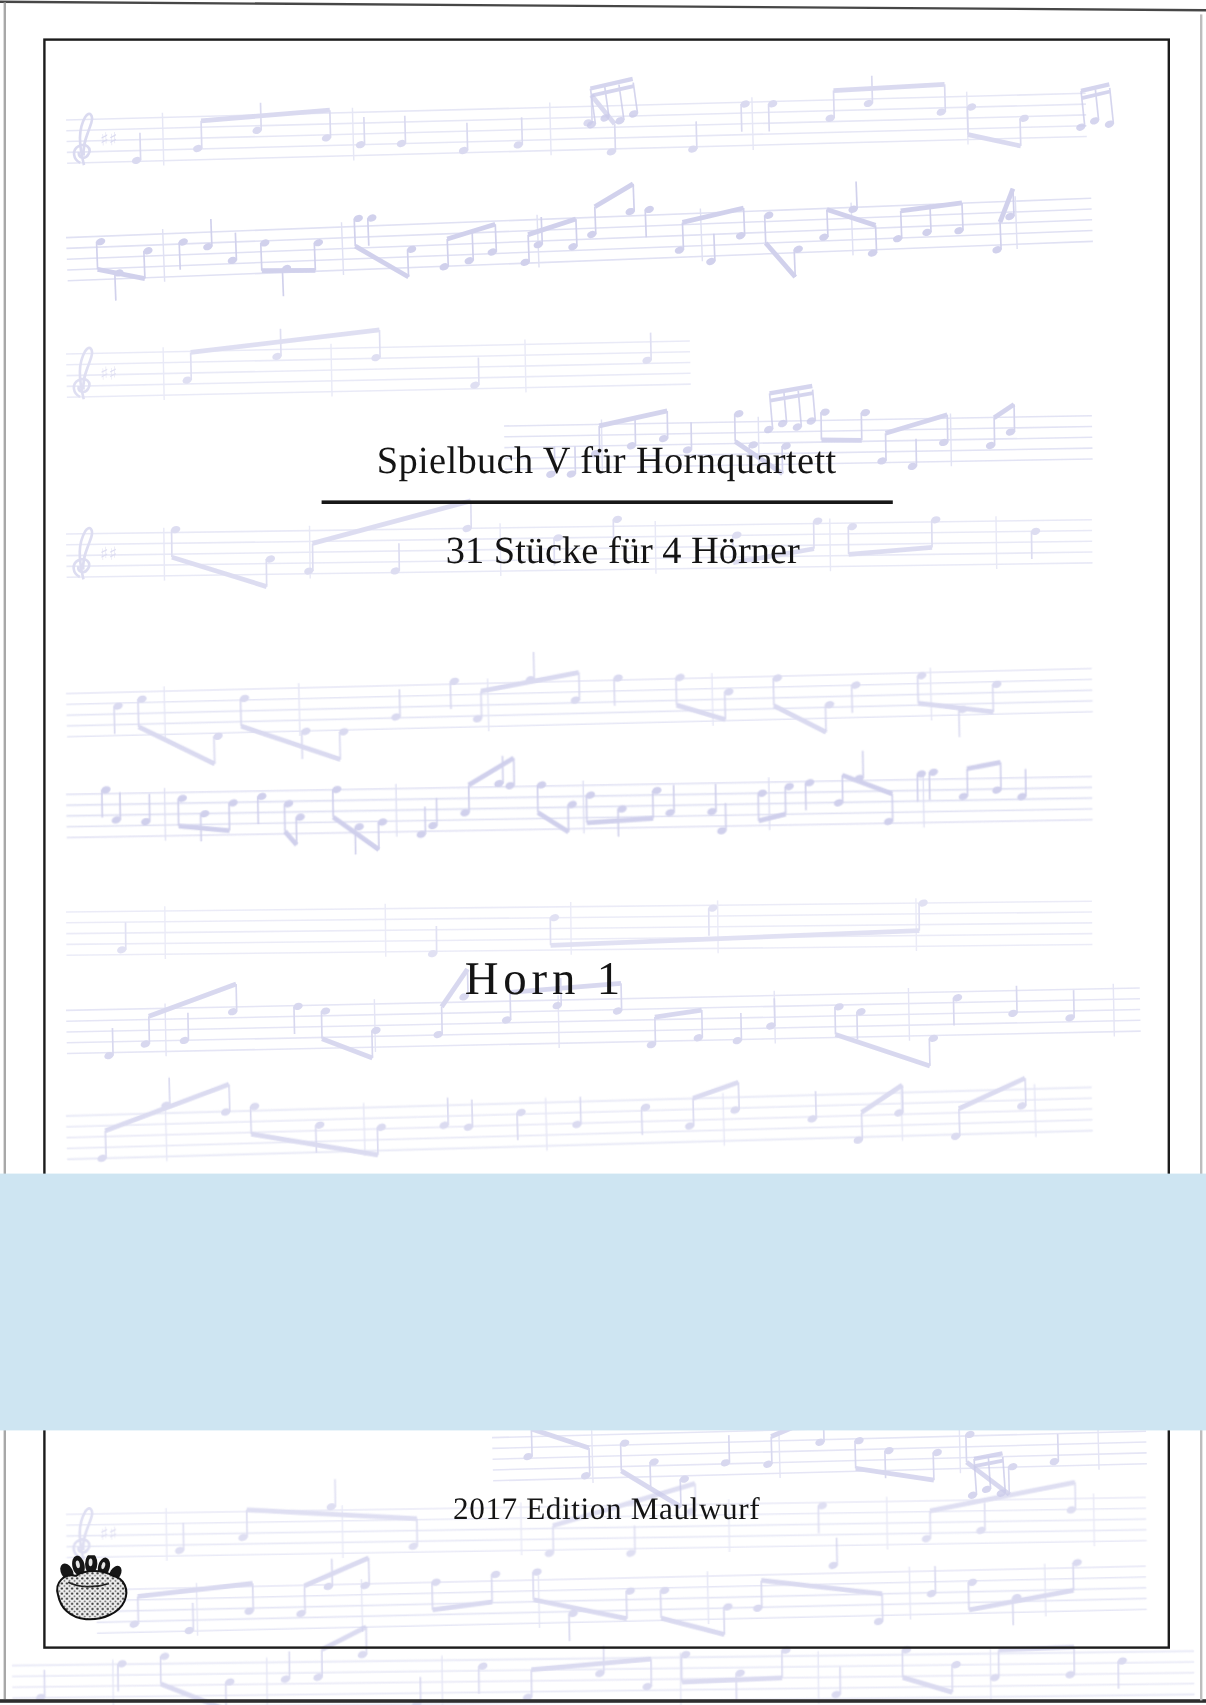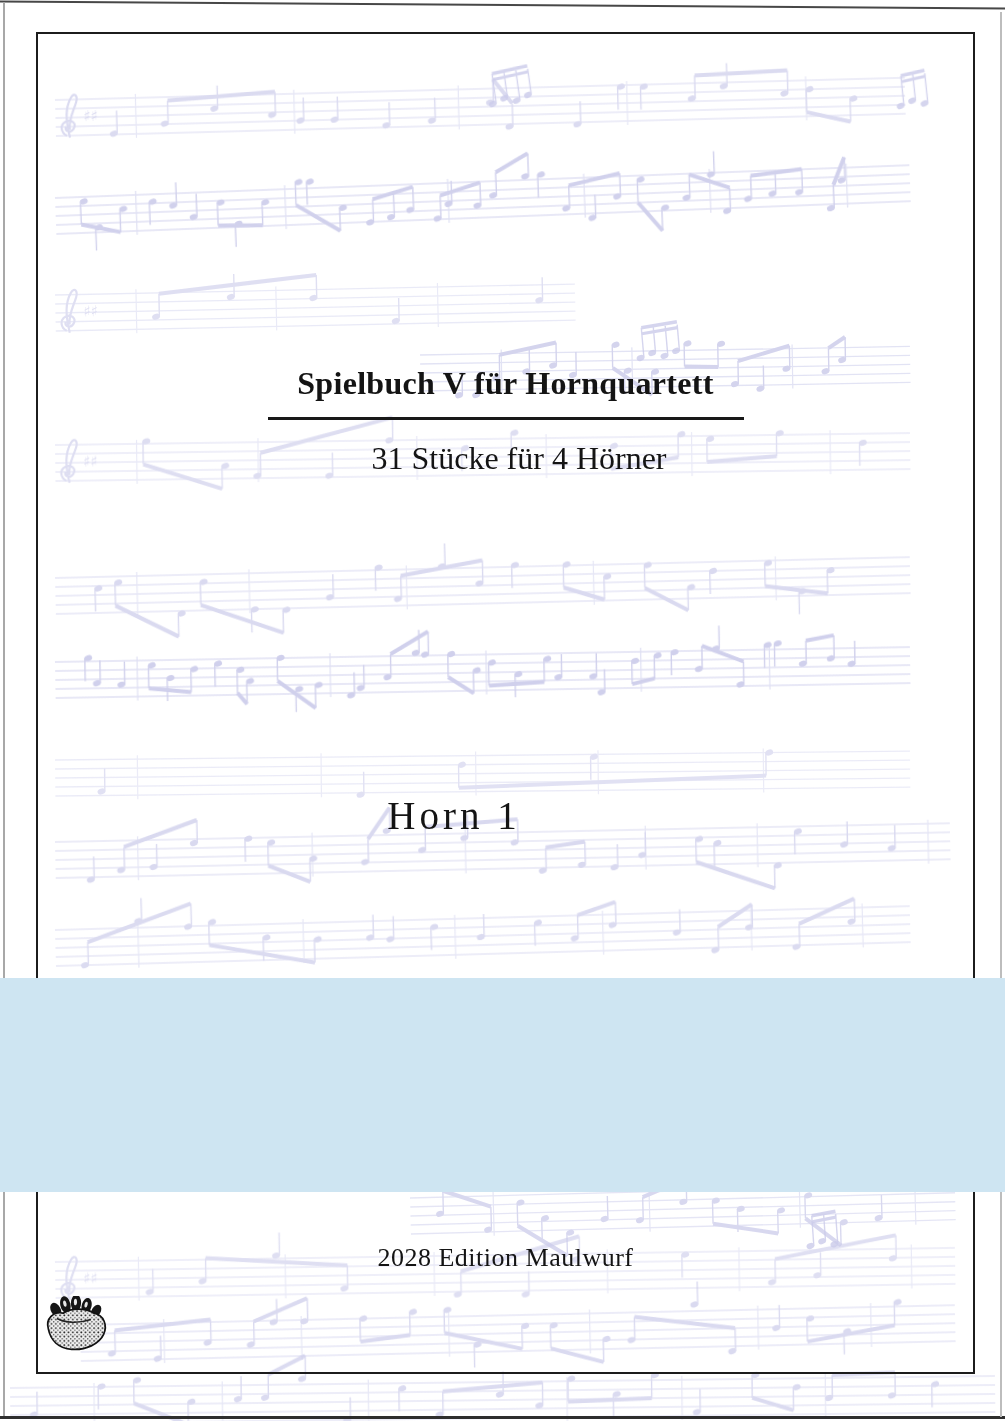--- a/index.html
+++ b/index.html
@@ -19,21 +19,21 @@
   .edge-bottom{left:-5px;bottom:2px;width:1015px;height:3px;background:#2e2e2e;}
   .edge-left{left:3px;top:2px;width:2px;height:1414px;background:#a8a8a8;}
   .edge-right{right:3px;top:12px;width:2px;height:1405px;background:#bdbdbd;}
   
   .frame{
     position:absolute;left:36px;top:32px;width:939px;height:1342px;
     border:2.5px solid var(--frame,#1c1c1c);
     box-sizing:border-box;z-index:2;
   }
   .title-block{position:absolute;left:36px;top:365px;width:939px;text-align:center;z-index:6;}
-  .title{font-size:32px;font-weight:700;letter-spacing:.3px;line-height:1.15;}
+  .title{font-size:32px;font-weight:400;letter-spacing:.3px;line-height:1.15;}
   .rule{width:476px;height:3px;background:#181818;margin:15px auto 0;}
   .subtitle{font-size:32px;margin-top:21px;line-height:1.1;margin-left:27px;}
   .part{
     position:absolute;left:36px;top:793px;width:836px;text-align:center;
     font-size:39px;letter-spacing:4px;z-index:6;
   }
   .edition{
     position:absolute;left:36px;top:1243px;width:939px;text-align:center;
     font-size:26px;letter-spacing:.5px;z-index:6;
   }
@@ -861,21 +861,21 @@
   <div class="title-block">
     <div class="title">Spielbuch V für Hornquartett</div>
     <div class="rule"></div>
     <div class="subtitle">31 Stücke für 4 Hörner</div>
   </div>
 
   <div class="part">Horn 1</div>
 
   <div class="band"></div>
 
-  <div class="edition">2028 Edition Maulwurf</div>
+  <div class="edition">2017 Edition Maulwurf</div>
 
   <svg class="paw" viewBox="0 0 64 56" xmlns="http://www.w3.org/2000/svg">
     <defs>
       <pattern id="stip" width="4" height="4" patternUnits="userSpaceOnUse">
         <rect width="4" height="4" fill="#efefef"></rect>
         <circle cx="1" cy="1" r="0.9" fill="#2a2a2a"></circle>
         <circle cx="3" cy="3" r="0.7" fill="#555"></circle>
       </pattern>
     </defs>
 

